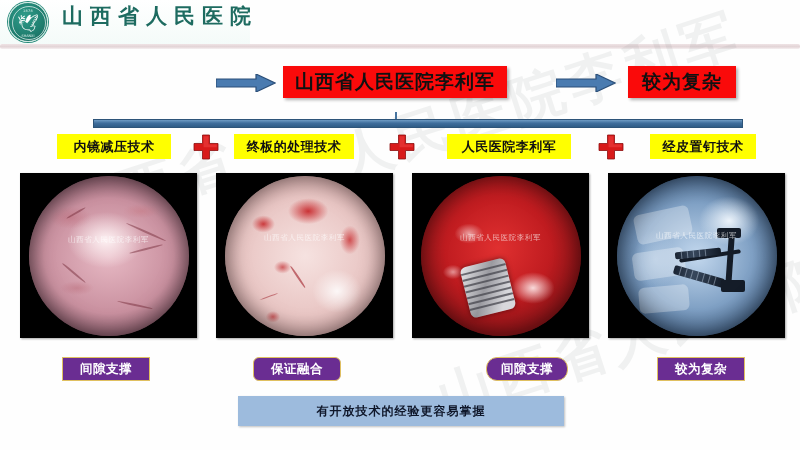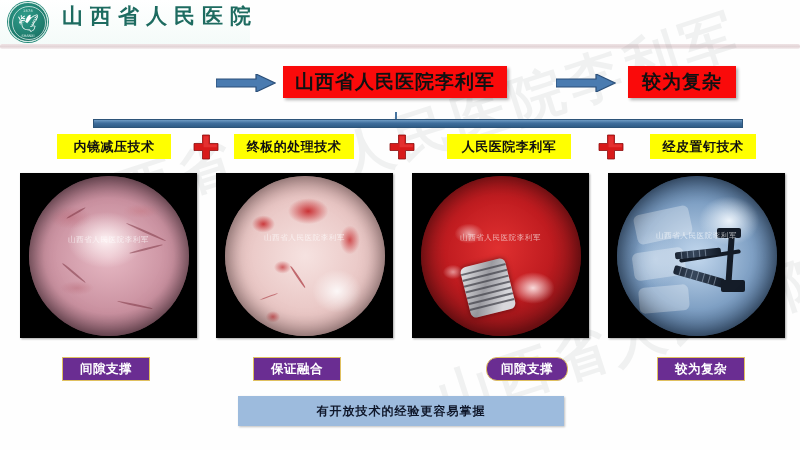--- a/index.html
+++ b/index.html
@@ -205,21 +205,21 @@
   
   .purplebox{
     position:absolute;top:357px;height:22px;
     background:#6a2d92;
     border:1px solid #e0c060;
     color:#ffffff;font-weight:bold;font-size:12.5px;
     display:flex;align-items:center;justify-content:center;
     z-index:12;letter-spacing:.5px;
   }
   #c1{left:62px;width:86px;}
-  #c2{left:253px;width:86px;}
+  #c2{left:253px;width:86px;border-radius:6px;}
   #c3{left:486px;width:80px;border-radius:11px;}
   #c4{left:657px;width:86px;}
 
   
   .banner{
     position:absolute;left:238px;top:396px;width:326px;height:30px;
     background:#9dbbdd;
     color:#0f172a;font-weight:bold;font-size:12px;
     display:flex;align-items:center;justify-content:center;
     letter-spacing:1px;z-index:12;

